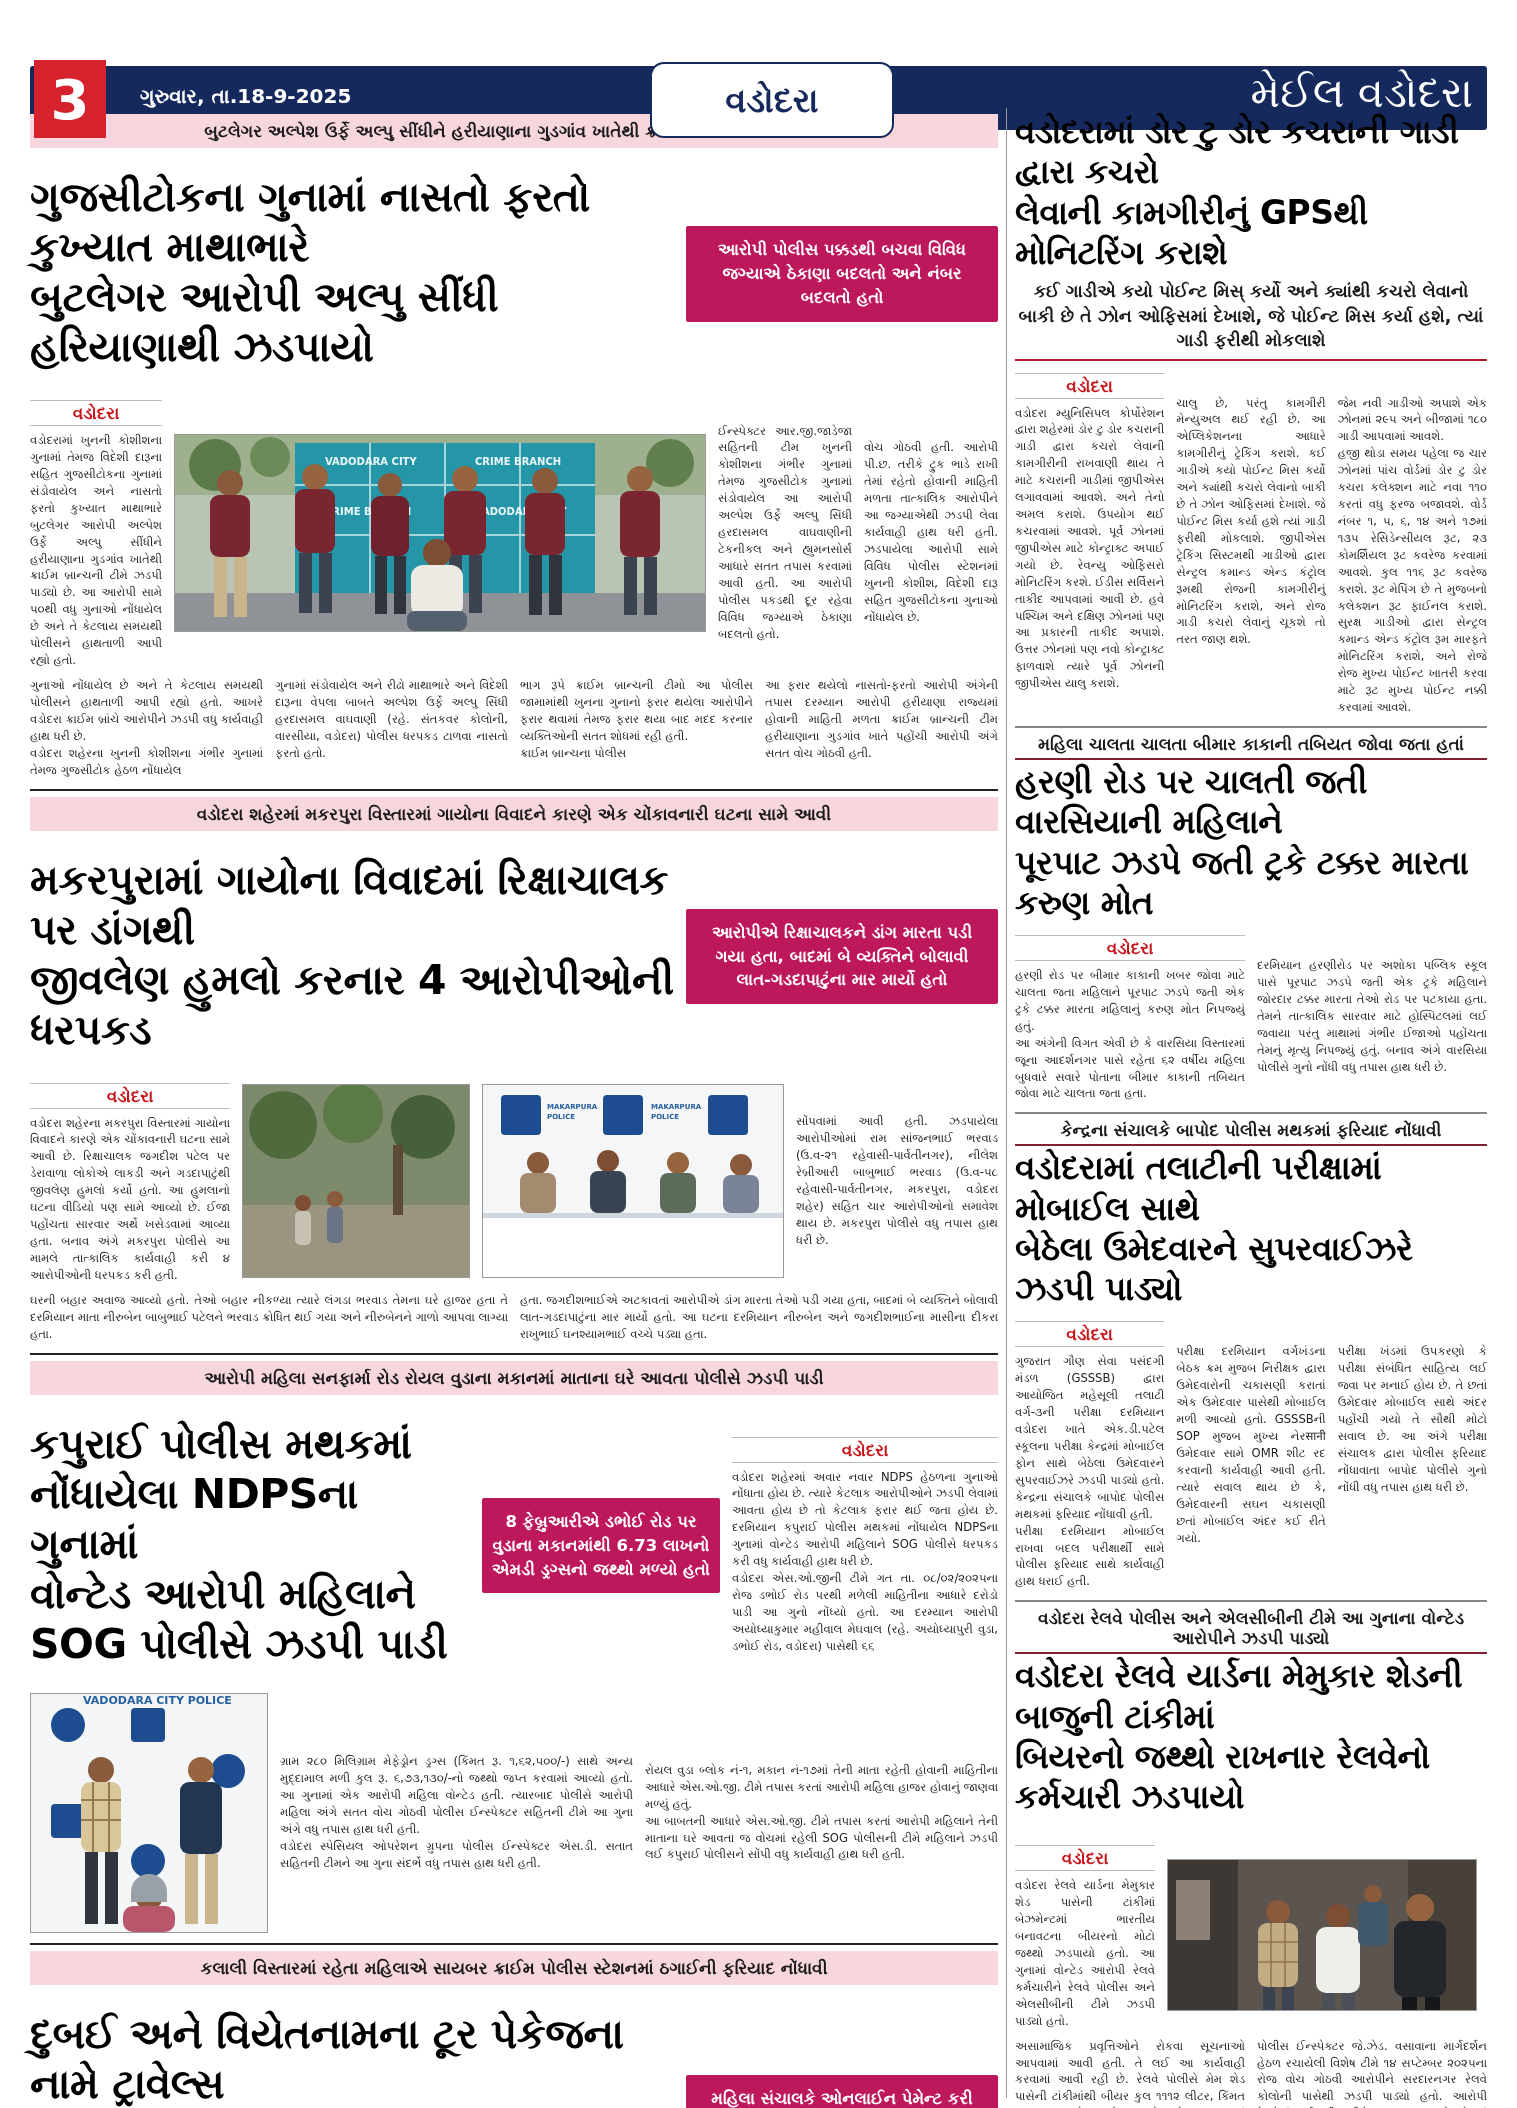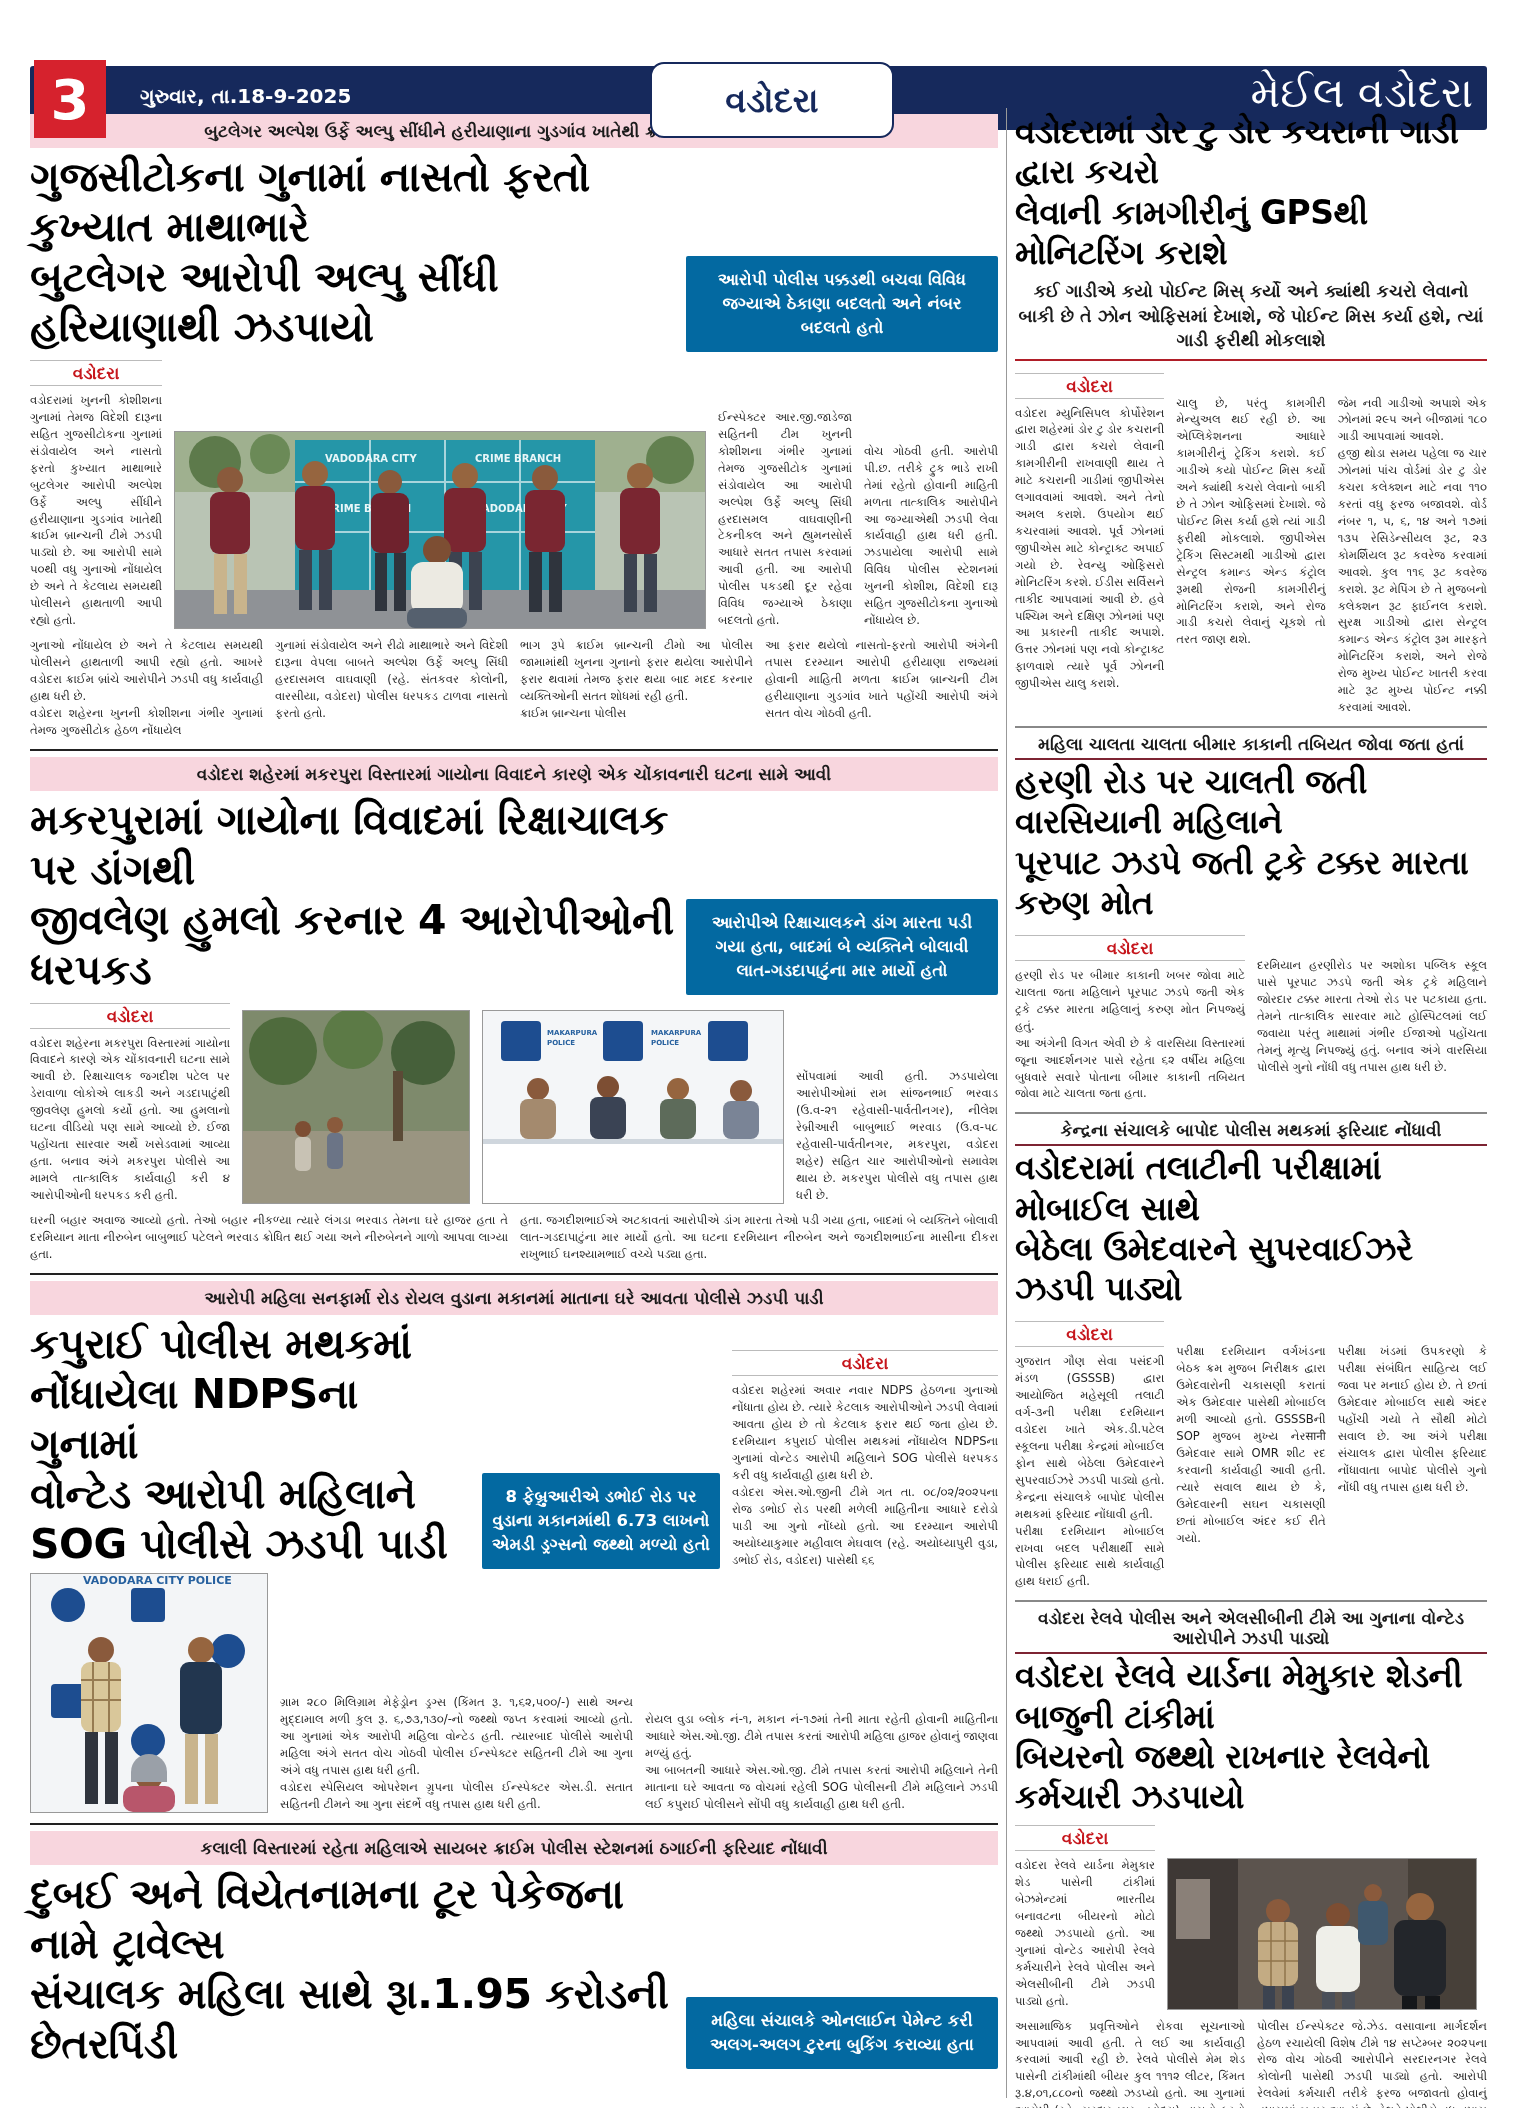--- a/index.html
+++ b/index.html
@@ -18,26 +18,26 @@
   
   .content{position:absolute;top:108px;left:30px;right:30px;bottom:10px;display:flex;}
   .col-left{width:968px;flex:none;}
   .vdiv{width:1px;background:#999;margin:0 8px;flex:none;}
   .col-right{flex:1;min-width:0;}
   
   .strip{background:#f8d6de;text-align:center;font-weight:bold;font-size:17px;padding:7px 4px;margin-top:6px;}
   .headline{font-weight:bold;color:#000;line-height:1.22;letter-spacing:-0.5px;}
   .hl-xl{font-size:41px;}
   .hl-l{font-size:33px;}
-  .infobox{background:#0369a1;color:#fff;font-weight:bold;font-size:16.5px;text-align:center;
+  .infobox{background:#be185d;color:#fff;font-weight:bold;font-size:16.5px;text-align:center;
            padding:12px 10px;line-height:1.45;border-radius:2px;}
   .byline{color:#c6161c;font-weight:bold;font-size:17px;text-align:center;
           border-top:1px solid #bbb;border-bottom:1px solid #bbb;padding:2px 0;margin:4px 0 6px;}
   .bodytxt{font-size:11.6px;line-height:1.46;text-align:justify;color:#222;white-space:pre-line;}
-  .hrow{display:flex;gap:12px;align-items:flex-end;margin-top:4px;}
+  .hrow{display:flex;gap:12px;align-items:center;margin-top:24px;}
   .brow{display:flex;gap:12px;margin-top:8px;}
   .bcol{flex:1;min-width:0;}
   .rule-b{border-top:2px solid #222;margin:10px 0 0;}
   .rule-g{border-top:2px solid #888;margin:10px 0 0;}
   .strip-plain{text-align:center;font-weight:bold;font-size:17px;padding:6px 2px 4px;
                border-bottom:2px solid #7d2433;margin-bottom:2px;}
   .deck{font-weight:bold;font-size:17.5px;text-align:center;line-height:1.4;
         border-bottom:2px solid #b01e28;padding:6px 0;}
   .photo{background:#f9a8d4;border:1px solid #999;flex:none;overflow:hidden;}
   svg{display:block;}

